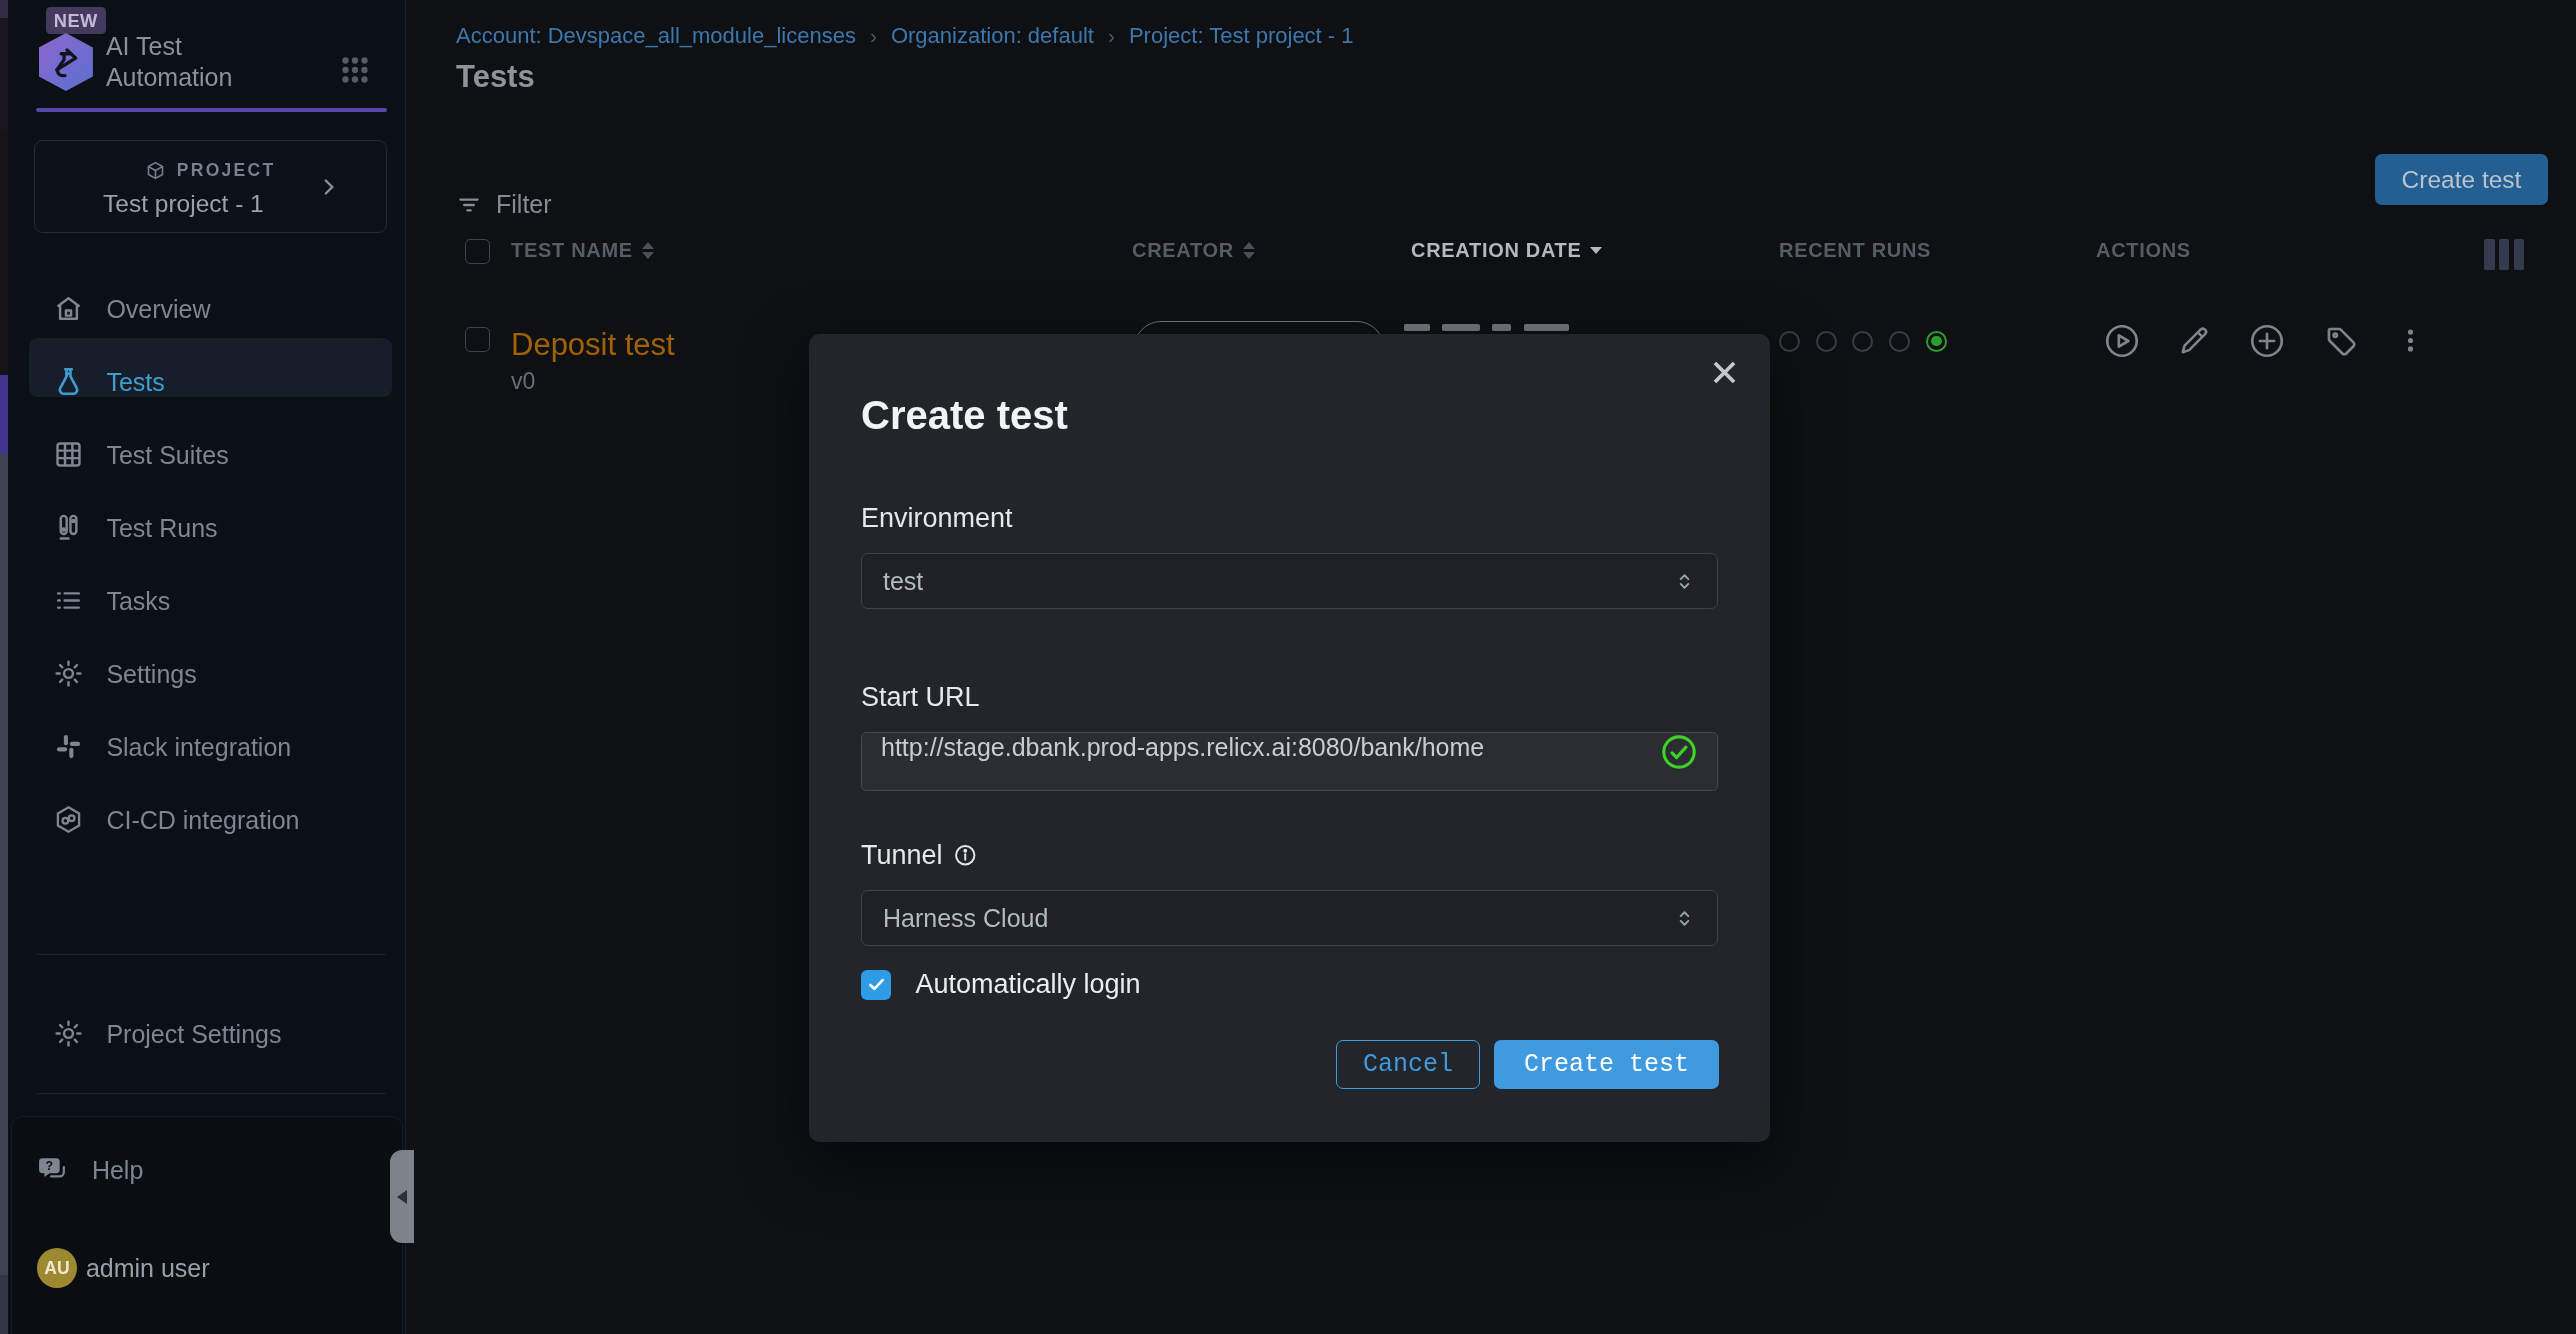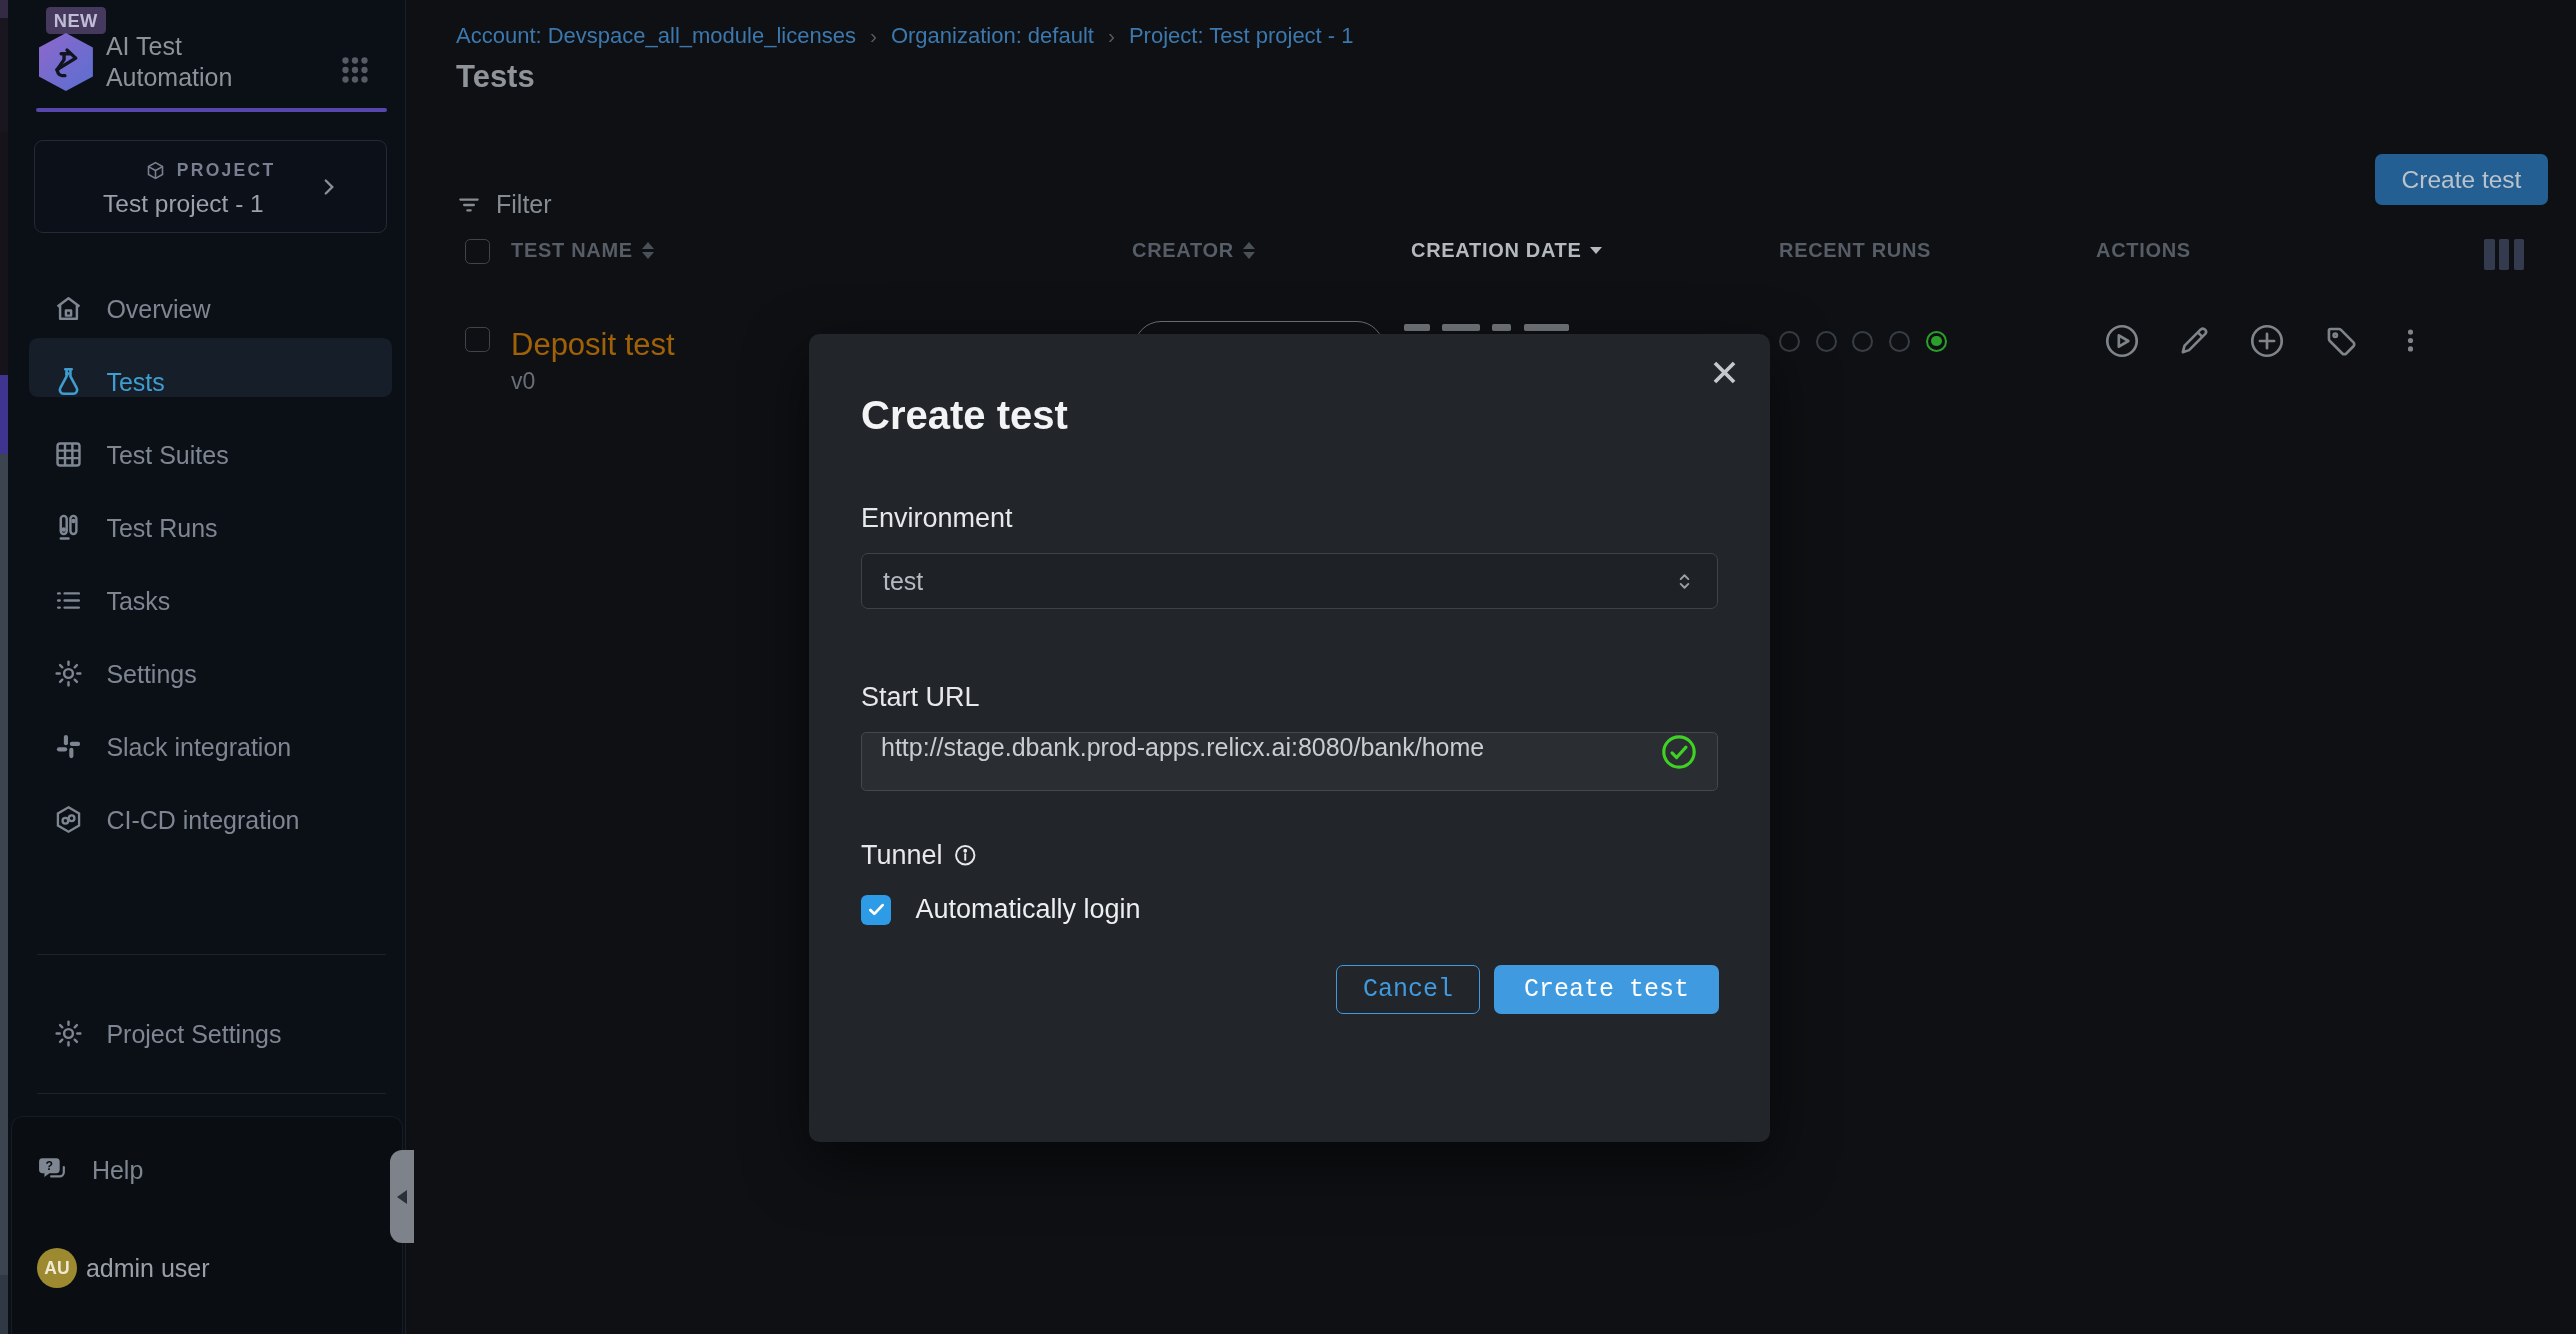--- a/index.html
+++ b/index.html
@@ -455,20 +455,28 @@
     <div class="m-label lbl-tunnel">
       <span>Tunnel</span>
       <span class="icon">
         <svg width="24.5" height="24.5" viewBox="0 0 24 24" fill="none" stroke="currentColor" stroke-width="1.9" stroke-linecap="round">
           <circle cx="12" cy="12" r="9"></circle>
             <path d="M12 11v5.5"></path>
             <circle cx="12" cy="7.6" r="0.9" fill="currentColor"></circle>
         </svg>
         </span>
     </div>
+    <div class="select">
+      <span>Harness Cloud</span>
+      <span class="chev icon">
+        <svg width="23" height="23" viewBox="0 0 24 24" fill="none" stroke="currentColor" stroke-width="2" stroke-linecap="round" stroke-linejoin="round">
+          <path d="M8 9.5l4-4 4 4M8 14.5l4 4 4-4"></path>
+        </svg>
+        </span>
+    </div>
 
     <div class="cb-row">
       <span class="cb-box">
         <svg width="21" height="21" viewBox="0 0 24 24" fill="none" stroke="#ffffff" stroke-width="3.2" stroke-linecap="round" stroke-linejoin="round">
           <path d="M5 12.5l4.5 4.5L19 7"></path>
         </svg>
         </span>
       <span class="cb-label">Automatically login</span>
     </div>
 

